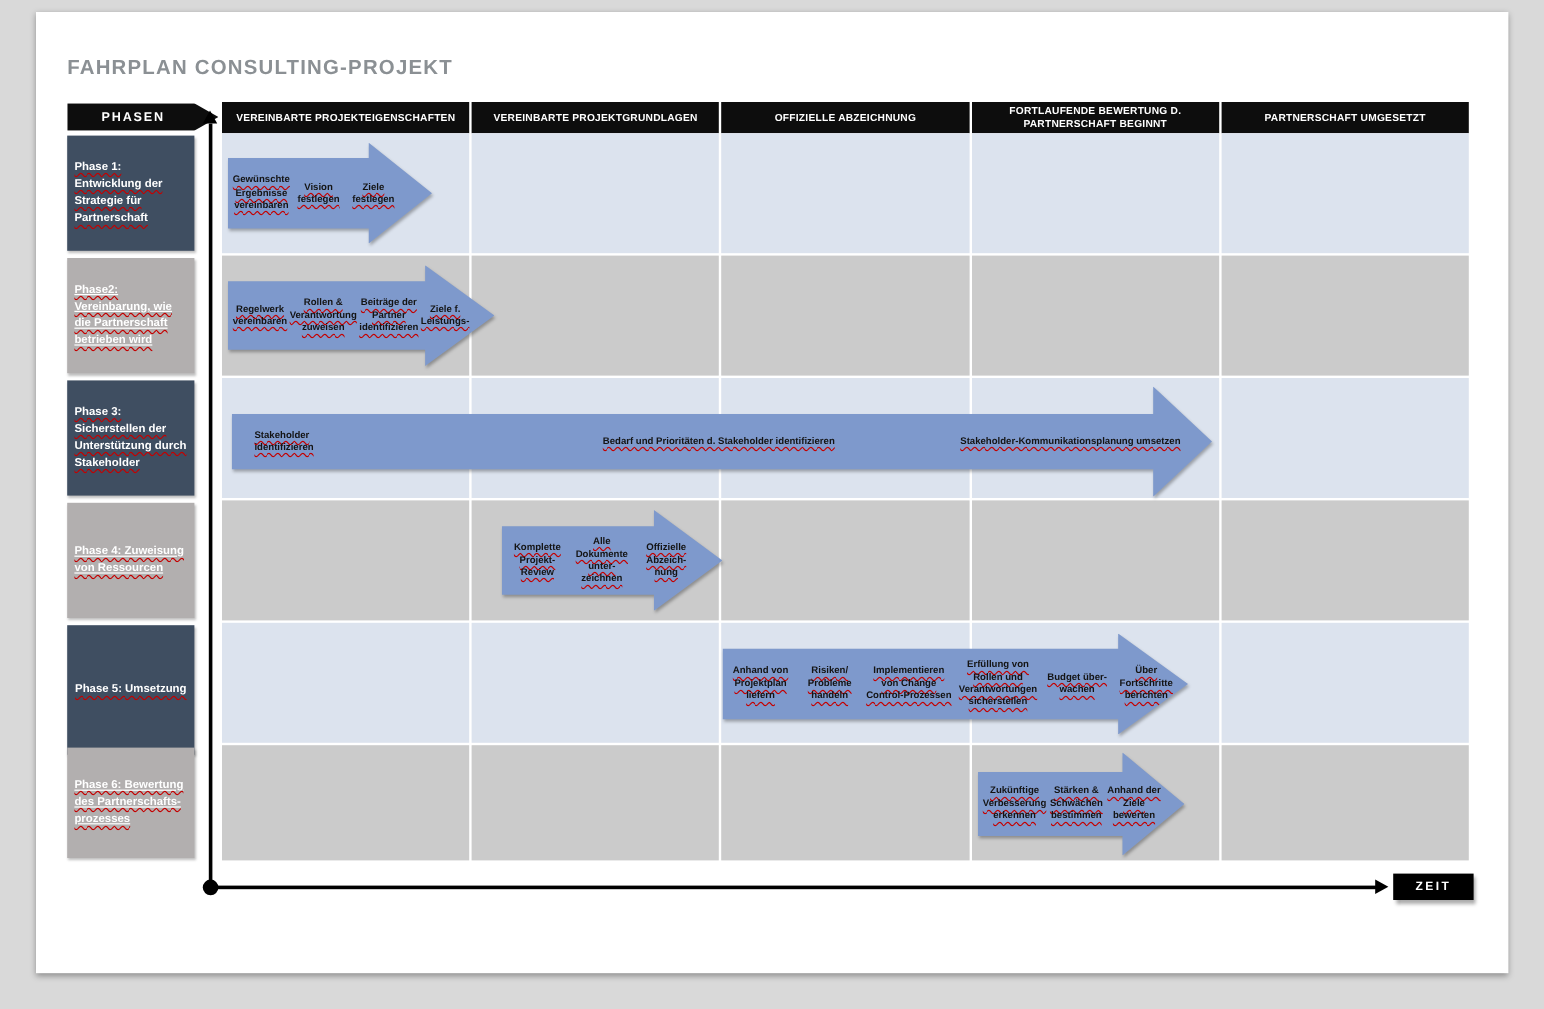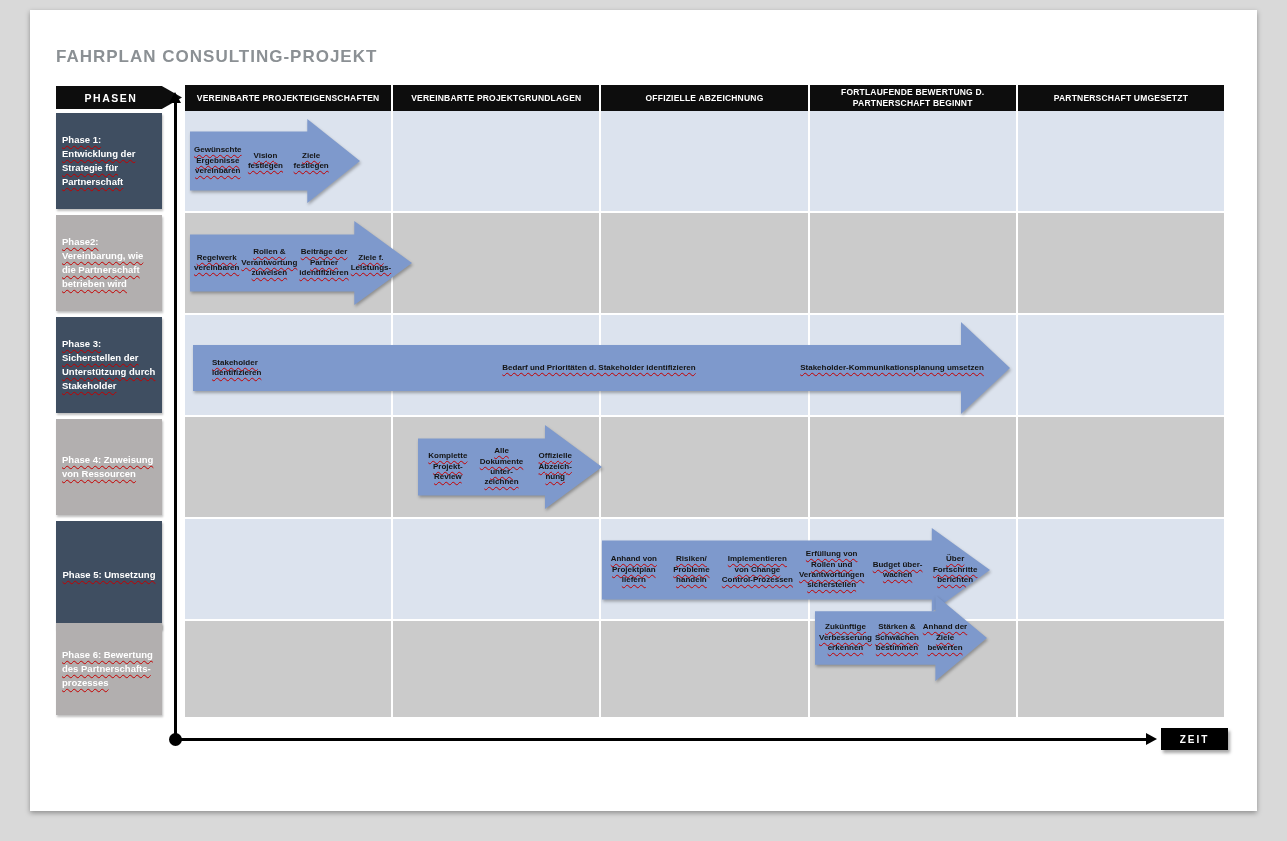--- a/index.html
+++ b/index.html
@@ -52,21 +52,21 @@
 
   
   .phase-box {
     position:absolute; left:56px; width:106px;
     color:#fff; font-weight:bold; font-size:9.5px; line-height:1.5;
     display:flex; align-items:center; justify-content:center; 
     padding:4px 6px; box-sizing:border-box;
     box-shadow:1px 2px 2px rgba(0,0,0,.25);
   }
   .phase-dark { background:#3f4e61; }
-  .phase-gray { background:#b2afaf; }
+  .phase-gray { background:#b2afaf;text-decoration:underline; }
   .p1 { top:113px; height:96px; }
   .p2 { top:215px; height:96px; }
   .p3 { top:317px; height:96px; }
   .p4 { top:419px; height:96px; }
   .p5 { top:521px; height:108px; }
   .p6 { top:623px; height:92px; }
 
   
   .sq, .ms {
     text-decoration:underline;
@@ -99,21 +99,21 @@
   .s3 .m0 { left:18px; width:84px; text-align:left; }
   .s3 .m1 { left:300px; width:210px; }
   .s3 .m2 { left:593px; width:210px; }
   .w4 { left:418px; top:425px; width:184px; height:84px; }
   .s4 { clip-path:polygon(0 16%, 69% 16%, 69% 0, 100% 50%, 69% 100%, 69% 84%, 0 84%);
         padding:0 20px 0 3px; }
   .w5 { left:602px; top:528px; width:388px; height:84px; }
   .s5 { clip-path:polygon(0 15%, 85% 15%, 85% 0, 100% 50%, 85% 100%, 85% 85%, 0 85%);
         padding:0 6px 0 3px; }
   .s5 .ms:nth-child(3), .s5 .ms:nth-child(4) { flex:1.3; }
-  .w6 { left:815px; top:595px; width:172px; height:86px; }
+  .w6 { left:815px; top:627px; width:172px; height:86px; }
   .s6 { clip-path:polygon(0 19%, 70% 19%, 70% 0, 100% 50%, 70% 100%, 70% 81%, 0 81%);
         padding:0 18px 0 3px; }
 
   
   .axis-v { position:absolute; left:174px; top:103px; width:3px; height:637px; background:#000; }
   .axis-v-head {
     position:absolute; left:169px; top:92px; width:0; height:0;
     border-left:6.5px solid transparent; border-right:6.5px solid transparent;
     border-bottom:11px solid #000;
   }

